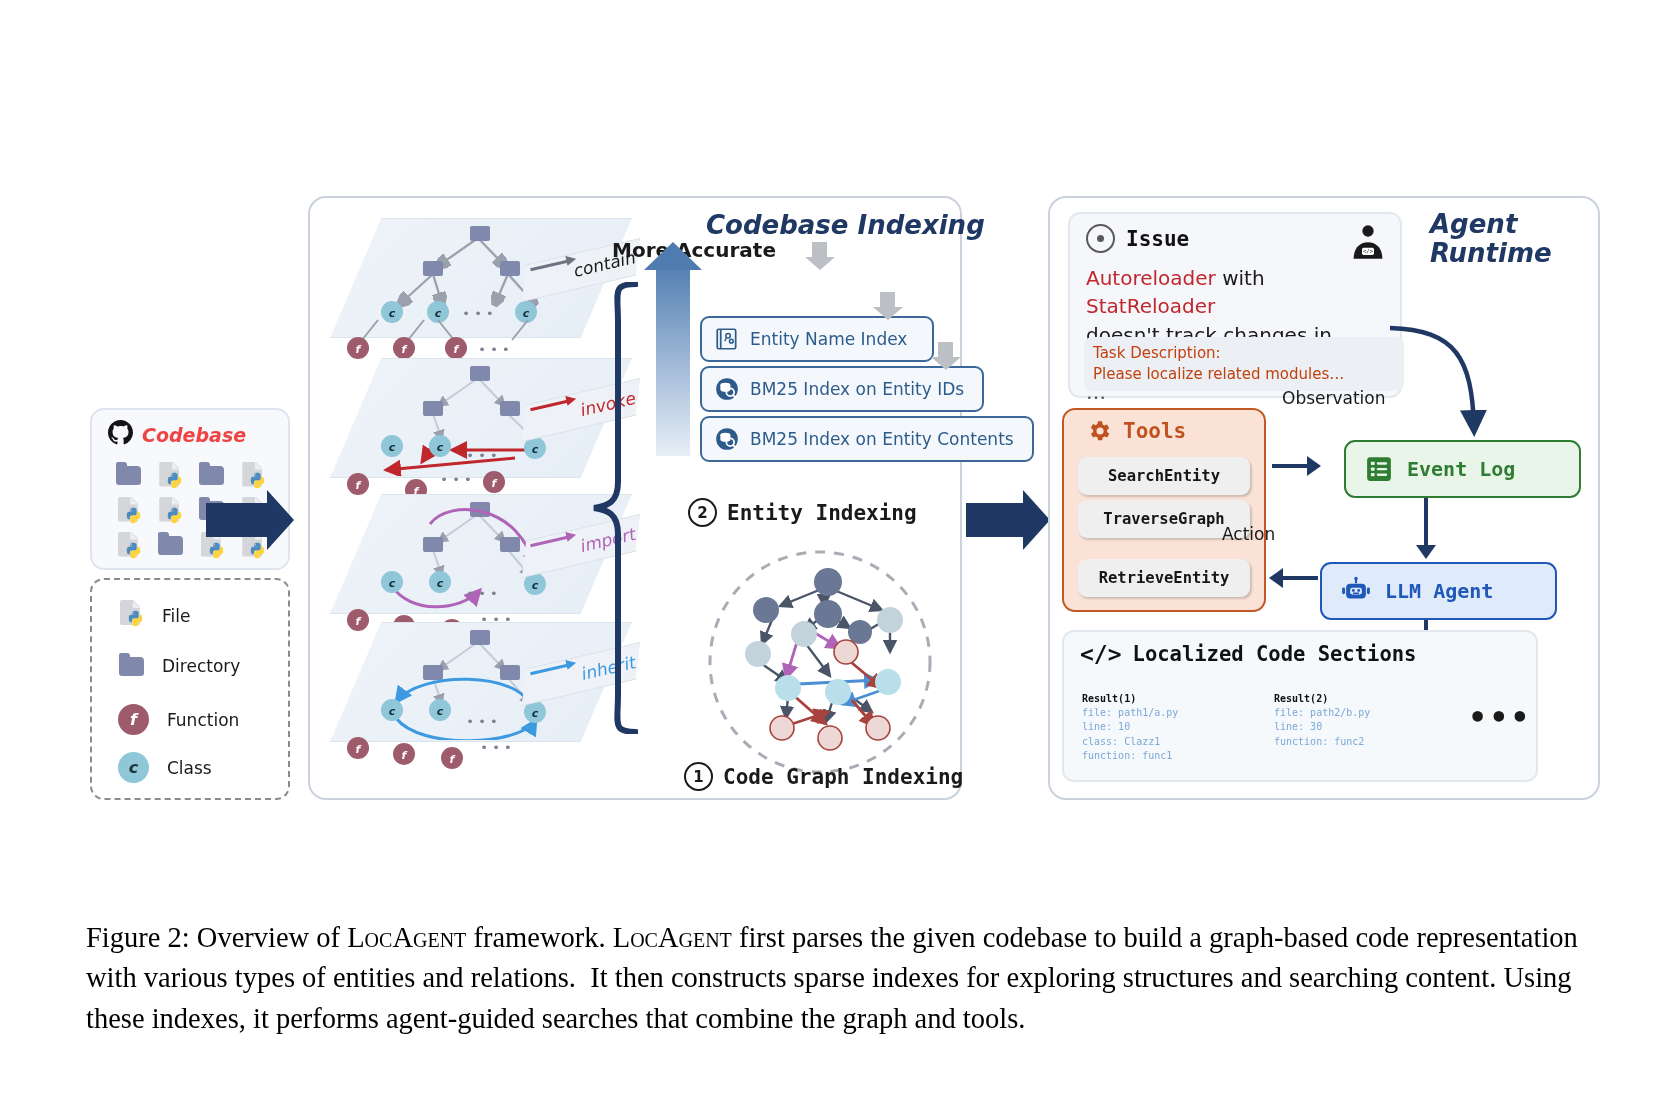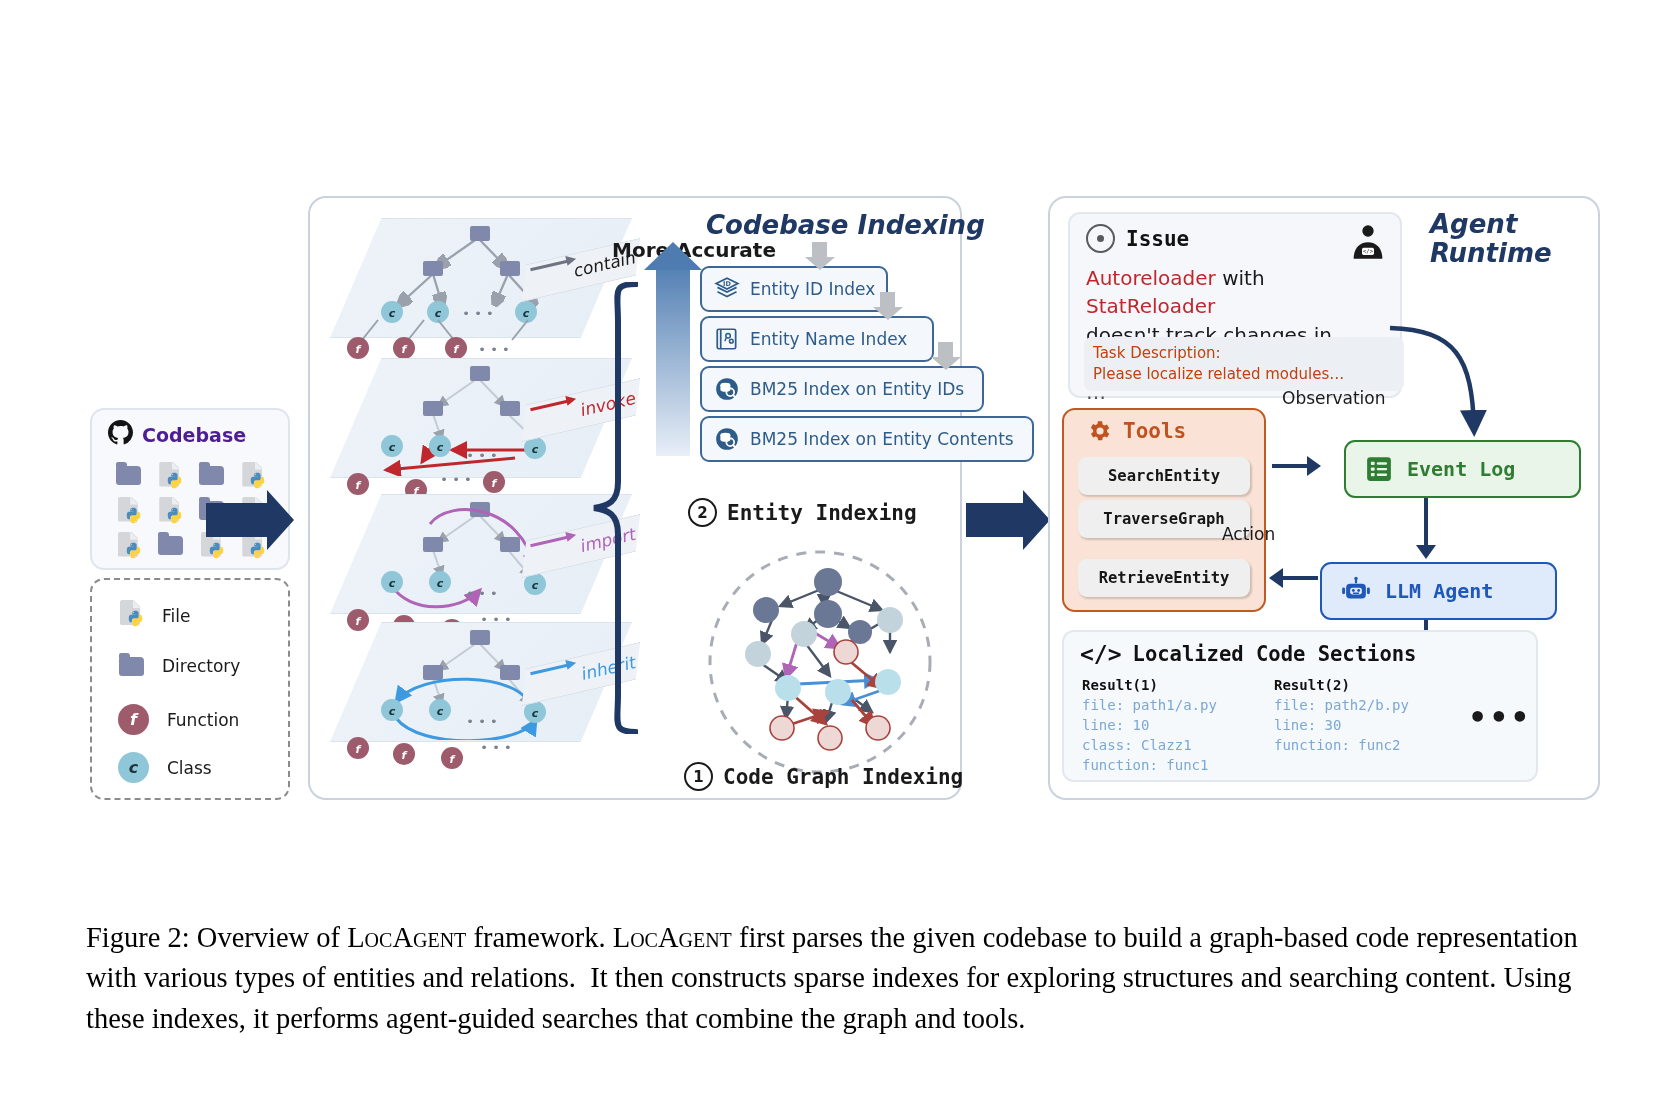--- a/index.html
+++ b/index.html
@@ -7,21 +7,21 @@
   #stage{position:relative;width:1680px;height:1104px;}
 
   
   .abs{position:absolute;}
   .nosel{-webkit-user-select:none;user-select:none;}
 
   
   #codebase-panel{left:90px;top:408px;width:196px;height:158px;
     background:#f7f9fc;border:2px solid #dfe5ee;border-radius:14px;}
   #codebase-head{position:absolute;left:16px;top:10px;display:flex;align-items:center;gap:9px;}
-  #codebase-head .lbl{font-family:"DejaVu Sans",sans-serif;font-weight:bold;font-size:19px;color:#4c1d95;}
+  #codebase-head .lbl{font-family:"DejaVu Sans",sans-serif;font-weight:bold;font-size:19px;color:#ef4444;font-style:italic;}
   .gh{width:25px;height:25px;}
   #codebase-grid{position:absolute;left:16px;top:48px;width:166px;
     display:grid;grid-template-columns:repeat(4,1fr);grid-auto-rows:35px;
     justify-items:center;align-items:center;}
 
   
   .icon-file{position:relative;width:26px;height:28px;}
   .icon-file .sheet{position:absolute;left:2px;top:0;width:20px;height:25px;background:#d4d6da;
     border-radius:2px;clip-path:polygon(0 0,66% 0,100% 26%,100% 100%,0 100%);}
   .icon-file .fold{position:absolute;left:14.5px;top:0;width:8px;height:8px;background:#eceef1;
@@ -134,21 +134,21 @@
     border-top:10px solid transparent;border-bottom:10px solid transparent;border-right:14px solid #1f3864;}
   .varrow{position:absolute;background:#1f3864;width:4px;}
   .varrow:after{content:"";position:absolute;left:-8px;bottom:-13px;
     border-left:10px solid transparent;border-right:10px solid transparent;border-top:14px solid #1f3864;}
 
   #loc-box{position:absolute;left:1062px;top:630px;width:472px;height:148px;
     background:#f6f9fc;border:2px solid #e3e8ee;border-radius:12px;}
   #loc-head{position:absolute;left:16px;top:9px;display:flex;align-items:center;gap:11px;}
   #loc-head .t{font-family:"DejaVu Sans Mono",monospace;font-weight:bold;font-size:20.5px;color:#111;}
   #loc-head .code-ic{font-family:"DejaVu Sans Mono",monospace;font-weight:bold;font-size:23px;color:#111;}
-  .res-col{position:absolute;top:44px;font-family:"DejaVu Sans Mono",monospace;font-size:14px;line-height:1.42;}
+  .res-col{position:absolute;top:60px;font-family:"DejaVu Sans Mono",monospace;font-size:10px;line-height:1.42;}
   .res-col .h{font-weight:bold;color:#111;}
   .res-col .v{color:#7ba7d7;}
   #ellipsis{position:absolute;left:1468px;top:700px;font-size:30px;font-weight:bold;color:#1a1a1a;letter-spacing:2px;}
 
   
   #brace{position:absolute;left:592px;top:282px;width:46px;height:452px;}
 
   
   #caption{position:absolute;left:86px;top:918px;width:1512px;
     font-family:"Liberation Serif","DejaVu Serif",serif;font-size:28.5px;line-height:1.42;color:#000;}
@@ -508,29 +508,20 @@
     <div class="rel-txt" style="color:#3d9ae0;">inherit</div>
   </div>
 
   <svg id="brace" viewBox="0 0 46 452">
     <path d="M44,2 C20,2 26,10 26,40 L26,200 C26,220 16,224 2,226 C16,228 26,232 26,252 L26,412 C26,442 20,450 44,450" fill="none" stroke="#1f3864" stroke-width="6" stroke-linecap="round"></path>
   </svg>
 
   <div id="more-accurate">More Accurate</div>
   <div id="grad-arrow"></div>
 
-  <div class="idx-box" style="left:700px;top:266px;width:172px;">
-    <svg class="idx-ic" viewBox="0 0 24 24">
-      <path d="M12 2 L22 7 L12 12 L2 7 Z" fill="none" stroke="#2e5c8a" stroke-width="1.6"></path>
-      <path d="M3.2 10.5 L12 14.9 L20.8 10.5" fill="none" stroke="#2e5c8a" stroke-width="1.6"></path>
-      <path d="M3.2 14.5 L12 18.9 L20.8 14.5" fill="none" stroke="#2e5c8a" stroke-width="1.6"></path>
-      <text x="12" y="9" font-size="6" font-weight="bold" text-anchor="middle" fill="#2e5c8a">ID</text>
-    </svg>
-    <span class="idx-lbl">Entity ID Index</span>
-  </div>
   <div class="grayarrow" style="left:812px;top:242px;"></div>
 
   <div class="idx-box" style="left:700px;top:316px;width:218px;">
     <svg class="idx-ic" viewBox="0 0 24 24">
       <rect x="3" y="3" width="17" height="18" rx="1.5" fill="none" stroke="#2e5c8a" stroke-width="1.6"></rect>
       <path d="M6.2 3 L6.2 21" stroke="#2e5c8a" stroke-width="1.6"></path>
       <circle cx="13" cy="9" r="2.1" fill="none" stroke="#2e5c8a" stroke-width="1.4"></circle>
       <circle cx="16" cy="14" r="1.7" fill="none" stroke="#2e5c8a" stroke-width="1.4"></circle>
       <path d="M11.4 10.6 L10 14" stroke="#2e5c8a" stroke-width="1.3"></path>
     </svg>

